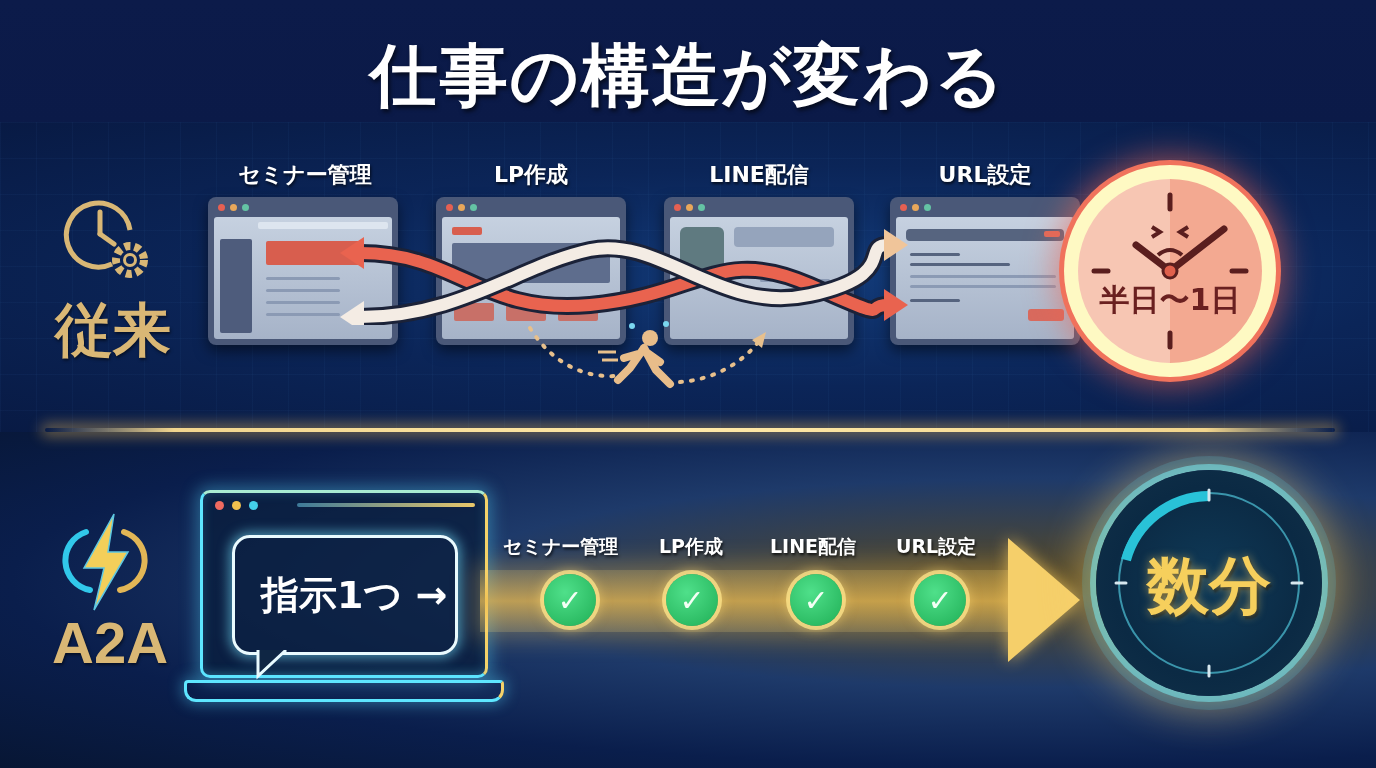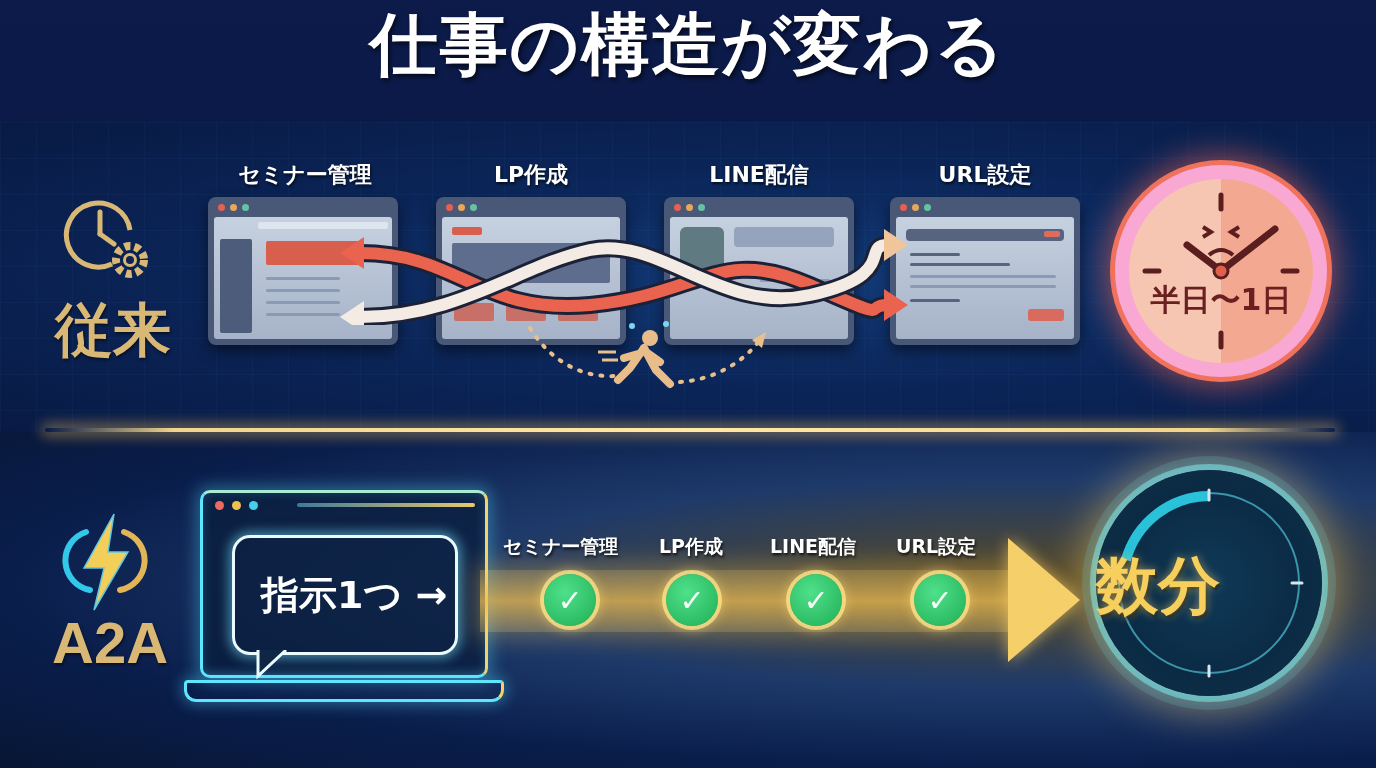--- a/index.html
+++ b/index.html
@@ -9,21 +9,21 @@
     background: #0a1a44;
     position: relative;
     color: #fff;
   }
   .abs { position: absolute; }
 
   
   .header {
     left: 0; top: 0; width: 1376px; height: 122px;
     background: linear-gradient(180deg, #0c1b4a 0%, #0b1a48 100%);
-    display: flex; align-items: flex-start; justify-content: center;
+    display: flex; align-items: flex-end; justify-content: center;
   }
   .title {
     font-size: 68px; font-weight: 900; letter-spacing: 2px;
     color: #fff; text-shadow: 2px 3px 4px rgba(0,0,0,.6);
   }
 
   
   .top-band {
     left: 0; top: 122px; width: 1376px; height: 310px;
     background: radial-gradient(ellipse at 60% 50%, #123a78 0%, #0b2558 50%, #081a44 100%);
@@ -63,22 +63,22 @@
   .win .body { width: 100%; height: 100%; background: linear-gradient(180deg,#c6d1e0,#a6b3c8); border-radius: 3px; position:relative; }
   .bar { position:absolute; border-radius: 2px; }
 
   .step-label {
     font-size: 22px; font-weight: 700; color: #fff; text-align: center;
     text-shadow: 1px 2px 3px rgba(0,0,0,.7); white-space: nowrap;
   }
 
   
   .clock-red {
-    left: 1115px; top: 165px; width: 212px; height: 212px; border-radius: 50%;
-    background: #f9a8d4;
+    left: 1064px; top: 165px; width: 212px; height: 212px; border-radius: 50%;
+    background: #fef9c3;
     box-shadow: 0 0 0 5px #f0725c, 0 0 30px 10px rgba(240,100,80,.55);
     text-decoration: underline;
   }
   .clock-red .face {
     position:absolute; left: 14px; top: 14px; right: 14px; bottom: 14px; border-radius:50%;
     background: linear-gradient(90deg, #f7c6b3 0%, #f7c6b3 50%, #f3a991 50%, #f3a991 100%);
   }
   .clock-red .time-text {
     position:absolute; left: 0; right:0; top: 115px; text-align:center;
     font-size: 30px; font-weight: 900; color: #6a2020;
@@ -132,21 +132,21 @@
   .dial {
     left: 1096px; top: 470px; width: 226px; height: 226px; border-radius: 50%;
     background: radial-gradient(circle, #0f3a58 0%, #0b2a44 60%, #12324a 100%);
     box-shadow: 0 0 0 6px rgba(120,235,240,.55), 0 0 0 14px rgba(90,200,220,.2), 0 0 40px 16px rgba(255,215,110,.45);
   }
   .dial .ring {
     position:absolute; left: 22px; top: 22px; right: 22px; bottom: 22px; border-radius: 50%;
     border: 2px solid rgba(90,220,240,.6);
   }
   .dial-text {
-    position:absolute; left:0; right:0; top: 74px; text-align:left;
+    position:absolute; left:0; right:0; top: 74px; text-align:center;
     font-size: 62px; font-weight: 900; color: #f6cf5c;
     text-shadow: 0 0 10px rgba(255,210,100,.6), 2px 3px 2px rgba(0,0,0,.5);
   }
 </style>
 </head>
 <body>
 
 <div class="abs header">
   <div class="title">仕事の構造が変わる</div>
 </div>

